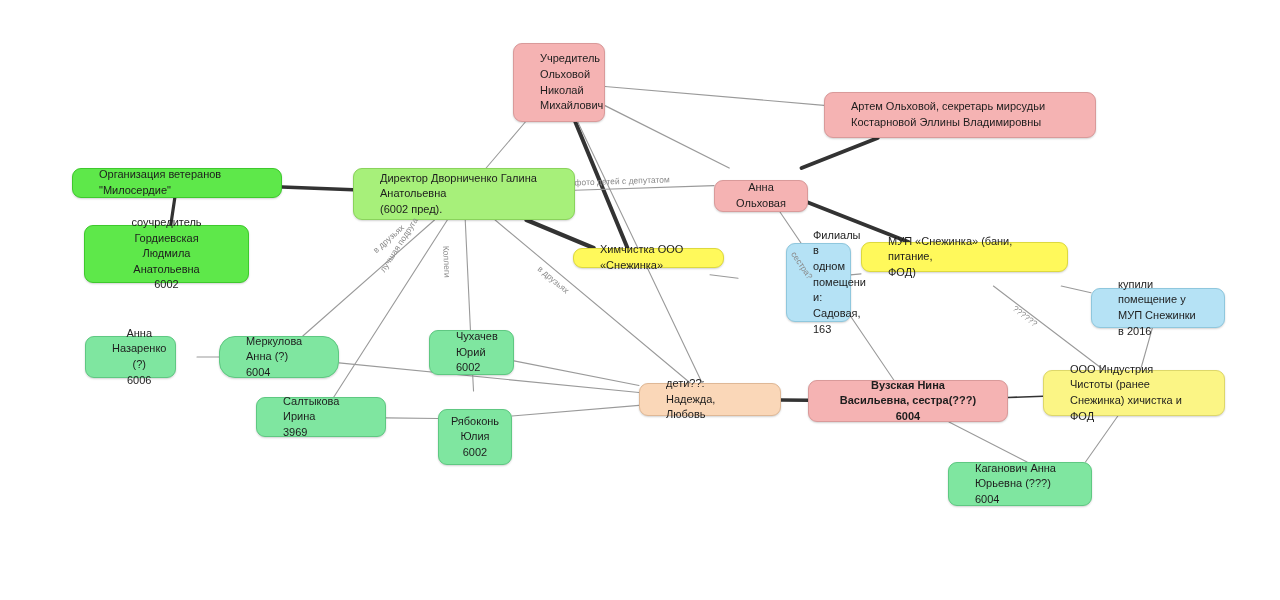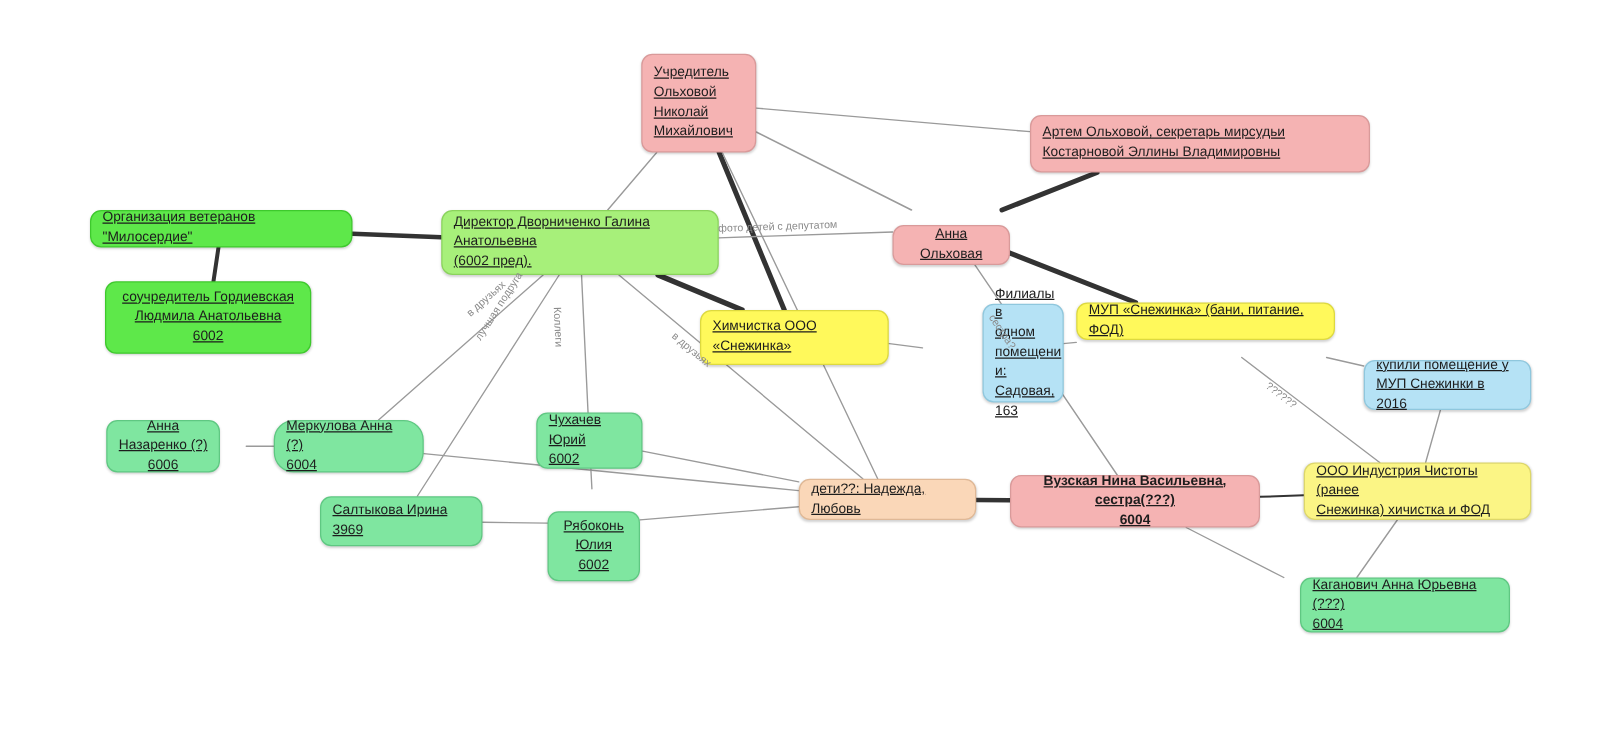--- a/index.html
+++ b/index.html
@@ -25,27 +25,26 @@
     height: 600px;
     pointer-events: none;
   }
   .node {
     position: absolute;
     box-sizing: border-box;
     border-radius: 9px;
     border: 1px solid rgba(0,0,0,0.28);
     display: flex;
     align-items: center;
-    padding: 5px 9px;
+    padding: 5px 26px;
     font-size: 11px;
     line-height: 1.42;
     color: #1d1d1d;
     white-space: pre-line;
     box-shadow: 0 1px 2px rgba(0,0,0,0.18);
-    text-decoration: underline;
   }
   .node.center-text {
     justify-content: center;
     text-align: center;
   }
   .node.bold {
     font-weight: bold;
   }
   .edge-label {
     position: absolute;
@@ -100,21 +99,21 @@
 Михайлович</div>
       <div class="node" style="left: 824px; top: 92px; width: 272px; height: 46px; background: linear-gradient(rgb(245, 179, 179), rgb(245, 179, 179)) rgb(245, 179, 179); border-color: rgb(217, 154, 154);">Артем Ольховой, секретарь мирсудьи
 Костарновой Эллины Владимировны</div>
       <div class="node" style="left: 72px; top: 168px; width: 210px; height: 30px; background: linear-gradient(rgb(94, 232, 74), rgb(94, 232, 74)) rgb(94, 232, 74); border-color: rgb(62, 201, 45);">Организация ветеранов  "Милосердие"</div>
       <div class="node center-text" style="left: 84px; top: 225px; width: 165px; height: 58px; background: linear-gradient(rgb(94, 232, 74), rgb(94, 232, 74)) rgb(94, 232, 74); border-color: rgb(62, 201, 45);">соучредитель Гордиевская
 Людмила Анатольевна
 6002</div>
       <div class="node" style="left: 353px; top: 168px; width: 222px; height: 52px; background: linear-gradient(rgb(167, 240, 122), rgb(167, 240, 122)) rgb(167, 240, 122); border-color: rgb(138, 211, 92);">Директор Дворниченко Галина Анатольевна
 (6002 пред).</div>
       <div class="node center-text" style="left: 714px; top: 180px; width: 94px; height: 32px; background: linear-gradient(rgb(245, 179, 179), rgb(245, 179, 179)) rgb(245, 179, 179); border-color: rgb(217, 154, 154);">Анна Ольховая</div>
-      <div class="node" style="left: 560px; top: 248px; width: 151px; height: 44px; background: linear-gradient(rgb(255, 249, 91), rgb(255, 249, 91)) rgb(255, 249, 91); border-color: rgb(221, 217, 63);">Химчистка ООО «Снежинка»</div>
+      <div class="node" style="left: 573px; top: 248px; width: 151px; height: 20px; background: linear-gradient(rgb(255, 249, 91), rgb(255, 249, 91)) rgb(255, 249, 91); border-color: rgb(221, 217, 63);">Химчистка ООО «Снежинка»</div>
       <div class="node" style="left: 738px; top: 243px; width: 65px; height: 79px; background: linear-gradient(rgb(181, 226, 245), rgb(181, 226, 245)) rgb(181, 226, 245); border-color: rgb(143, 199, 221); margin-left: 48px;">Филиалы в
 одном
 помещени
 и: Садовая,
 163</div>
       <div class="node" style="left: 861px; top: 242px; width: 207px; height: 30px; background: linear-gradient(rgb(255, 249, 91), rgb(255, 249, 91)) rgb(255, 249, 91); border-color: rgb(221, 217, 63);">МУП «Снежинка» (бани, питание,
 ФОД)</div>
       <div class="node" style="left: 1091px; top: 288px; width: 134px; height: 40px; background: linear-gradient(rgb(181, 226, 245), rgb(181, 226, 245)) rgb(181, 226, 245); border-color: rgb(143, 199, 221);">купили помещение у
 МУП Снежинки в 2016</div>
       <div class="node" style="left: 1043px; top: 370px; width: 182px; height: 46px; background: linear-gradient(rgb(251, 245, 133), rgb(251, 245, 133)) rgb(251, 245, 133); border-color: rgb(221, 215, 106);">ООО Индустрия Чистоты (ранее
@@ -126,21 +125,21 @@
       <div class="node" style="left: 256px; top: 397px; width: 130px; height: 40px; background: linear-gradient(rgb(127, 230, 160), rgb(127, 230, 160)) rgb(127, 230, 160); border-color: rgb(95, 200, 130);">Салтыкова Ирина
 3969</div>
       <div class="node" style="left: 429px; top: 330px; width: 85px; height: 45px; background: linear-gradient(rgb(127, 230, 160), rgb(127, 230, 160)) rgb(127, 230, 160); border-color: rgb(95, 200, 130);">Чухачев Юрий
 6002</div>
       <div class="node center-text" style="left: 438px; top: 391px; width: 74px; height: 56px; background: linear-gradient(rgb(127, 230, 160), rgb(127, 230, 160)) rgb(127, 230, 160); border-color: rgb(95, 200, 130); margin-top: 18px;">Рябоконь
 Юлия
 6002</div>
       <div class="node" style="left: 639px; top: 383px; width: 142px; height: 33px; background: linear-gradient(rgb(250, 215, 184), rgb(250, 215, 184)) rgb(250, 215, 184); border-color: rgb(223, 184, 150);">дети??:  Надежда, Любовь</div>
       <div class="node center-text bold" style="left: 808px; top: 380px; width: 200px; height: 42px; background: linear-gradient(rgb(245, 179, 179), rgb(245, 179, 179)) rgb(245, 179, 179); border-color: rgb(217, 154, 154);">Вузская Нина Васильевна, сестра(???)
 6004</div>
-      <div class="node" style="left: 1040px; top: 462px; width: 168px; height: 44px; background: linear-gradient(rgb(127, 230, 160), rgb(127, 230, 160)) rgb(127, 230, 160); border-color: rgb(95, 200, 130);">Каганович Анна Юрьевна (???)
+      <div class="node" style="left: 948px; top: 462px; width: 144px; height: 44px; background: linear-gradient(rgb(127, 230, 160), rgb(127, 230, 160)) rgb(127, 230, 160); border-color: rgb(95, 200, 130);">Каганович Анна Юрьевна (???)
 6004</div>
     </div>
   <div id="label-layer">
       <div class="edge-label" style="left: 622.26px; top: 188.671px; color: rgb(138, 138, 138); transform: translate(-50%, -115%) rotate(-1.93deg);">фото детей с депутатом</div>
       <div class="edge-label" style="left: 389.728px; top: 259.44px; color: rgb(138, 138, 138); transform: translate(-50%, -115%) rotate(-41.38deg);">в друзьях</div>
       <div class="edge-label" style="left: 408.737px; top: 280.18px; color: rgb(138, 138, 138); transform: translate(-50%, -115%) rotate(-57.33deg);">лучшая подруга</div>
       <div class="edge-label" style="left: 467px; top: 257.4px; color: rgb(138, 138, 138); transform: translate(-50%, -115%) rotate(87.29deg);">Коллеги</div>
       <div class="edge-label" style="left: 561.466px; top: 275.42px; color: rgb(138, 138, 138); transform: translate(-50%, -115%) rotate(39.87deg);">в друзьях</div>
       <div class="edge-label" style="left: 813.297px; top: 261.2px; color: rgb(138, 138, 138); transform: translate(-50%, -115%) rotate(55.89deg);">сестра?</div>
       <div class="edge-label" style="left: 1030.93px; top: 314.56px; color: rgb(138, 138, 138); transform: translate(-50%, -115%) rotate(37.27deg);">??????</div>

